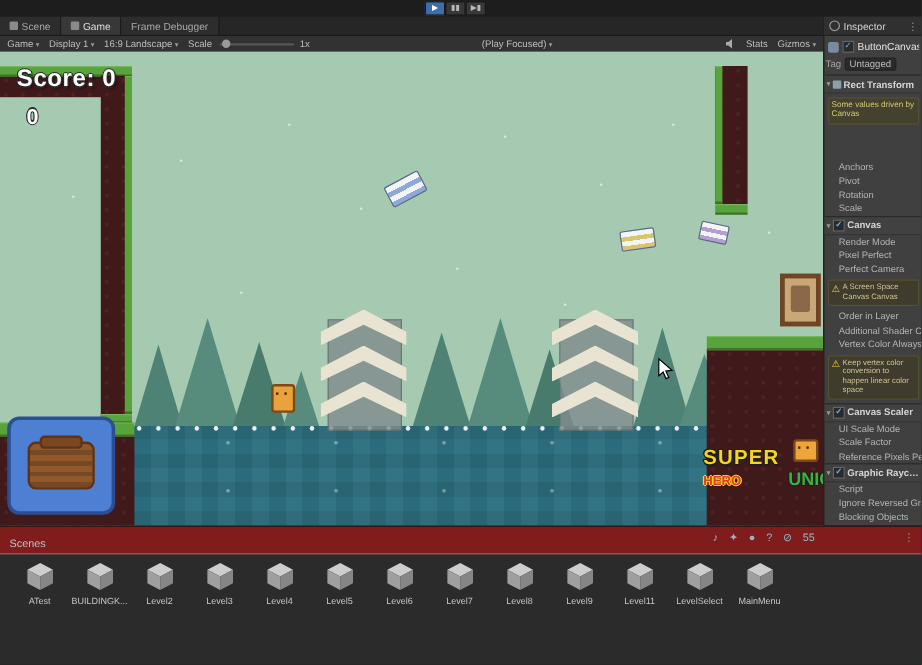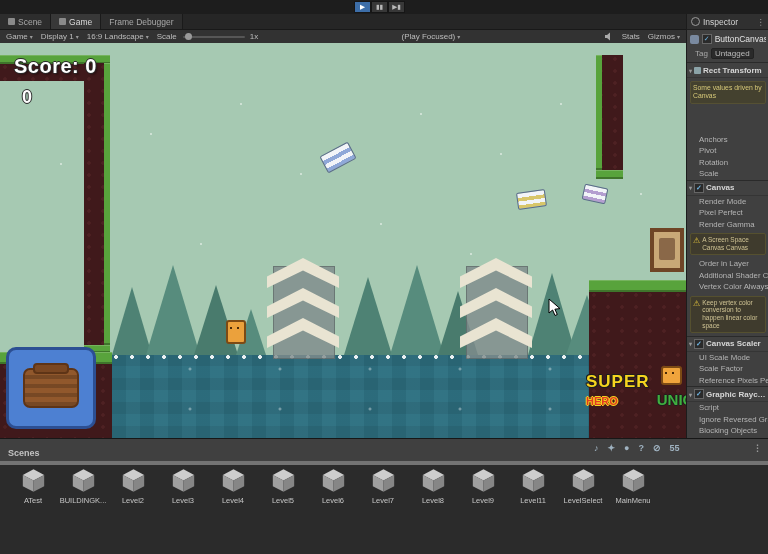--- a/index.html
+++ b/index.html
@@ -91,40 +91,40 @@
               border-left:1px solid #1c1c1c;font-size:8px;overflow:hidden;}
   .ins-tab{height:15px;background:#303030;border-bottom:1px solid #1f1f1f;display:flex;align-items:center;
            padding:0 4px;gap:3px;color:#d4d4d4;font-size:8.5px;}
   .ins-tab .more{margin-left:auto;color:#9a9a9a;}
   .insicon{width:7px;height:7px;border:1px solid #9a9a9a;border-radius:50%;}
   .ins-obj{display:flex;align-items:center;gap:3px;padding:4px 3px 2px;}
   .cubeicon{width:9px;height:9px;background:#7a8aa0;border-radius:2px;}
   .chk{width:8px;height:8px;background:#2a2a2a;border:1px solid #666;color:#6fb3e0;font-size:7px;
        line-height:7px;text-align:center;flex:0 0 auto;}
   .objname{font-size:8.5px;color:#e2e2e2;white-space:nowrap;overflow:hidden;}
-  .ins-tag{display:flex;align-items:center;gap:3px;padding:2px 8px 3px;color:#a8a8a8;}
+  .ins-tag{display:flex;align-items:center;gap:3px;padding:2px 1px 3px;color:#a8a8a8;}
   .chip{background:#2a2a2a;border:1px solid #222;border-radius:2px;padding:0 3px;color:#bcbcbc;}
   .ins-section{height:14px;background:#414141;border-top:1px solid #2a2a2a;border-bottom:1px solid #353535;
                display:flex;align-items:center;gap:2px;padding:0 2px;color:#d6d6d6;font-weight:bold;
                font-size:8px;white-space:nowrap;overflow:hidden;}
   .fold{font-size:6px;color:#999;}
   .secicon{width:7px;height:7px;background:#8ba3a8;border-radius:1px;flex:0 0 auto;}
   .seclabel{overflow:hidden;text-overflow:ellipsis;}
   .ins-row{height:11.5px;line-height:11.5px;padding-left:12px;color:#b4b4b4;white-space:nowrap;
            overflow:hidden;font-size:7.8px;}
   .ins-info{margin:3px 3px 30px;background:#44412f;border:1px solid #555033;color:#d6c878;
             font-size:6.8px;padding:2px;border-radius:2px;line-height:1.25;}
   .ins-warn{margin:3px;background:#3f3b2d;border:1px solid #55502f;color:#cfc394;font-size:6.5px;
             padding:2px;border-radius:2px;display:flex;gap:2px;line-height:1.2;}
   .warnicon{color:#e8c83c;font-size:8px;flex:0 0 auto;}
 
   
   .bottompanel{position:absolute;left:0;top:438px;width:768px;height:116px;background:#2b2b2b;
                border-top:1px solid #171717;}
-  .bp-header{position:relative;height:22px;background:#404040;border-bottom:4px solid #737373;font-weight:bold;}
+  .bp-header{position:relative;height:22px;background:#7f1d1d;border-bottom:1px solid #737373;}
   .bp-scenes{position:absolute;left:8px;bottom:3px;font-size:9px;color:#c2c2c2;}
   .bp-icons{position:absolute;left:594px;top:4px;display:flex;gap:9px;font-size:9px;color:#9fb2c0;align-items:center;}
   .bp-more{position:absolute;right:6px;top:4px;color:#9a9a9a;font-size:9px;}
   .scene-grid{position:absolute;left:8px;top:26px;display:flex;}
   .scene-item{width:50px;text-align:center;}
   .scene-item svg{width:27px;height:27px;display:block;margin:2px auto 0;}
   .scene-label{font-size:7.5px;color:#c6c6c6;white-space:nowrap;overflow:hidden;text-overflow:ellipsis;margin-top:2px;}
 </style>
 </head>
 <body>
@@ -295,21 +295,21 @@
         <div class="ins-row">Pivot</div>
         <div class="ins-row">Rotation</div>
         <div class="ins-row">Scale</div>
         <div class="ins-section">
           <span class="fold">▾</span>
           <span class="chk">✓</span>
           <span class="seclabel">Canvas</span>
         </div>
         <div class="ins-row">Render Mode</div>
         <div class="ins-row">Pixel Perfect</div>
-        <div class="ins-row">Render Gamma</div>
+        <div class="ins-row">Perfect Camera</div>
         <div class="ins-warn">
           <span class="warnicon">⚠</span>
           <span>A Screen Space Canvas Canvas</span>
         </div>
         <div class="ins-row">Order in Layer</div>
         <div class="ins-row">Additional Shader Channels</div>
         <div class="ins-row">Vertex Color Always In Gamma</div>
         <div class="ins-warn">
           <span class="warnicon">⚠</span>
           <span>Keep vertex color conversion to happen linear color space</span>

